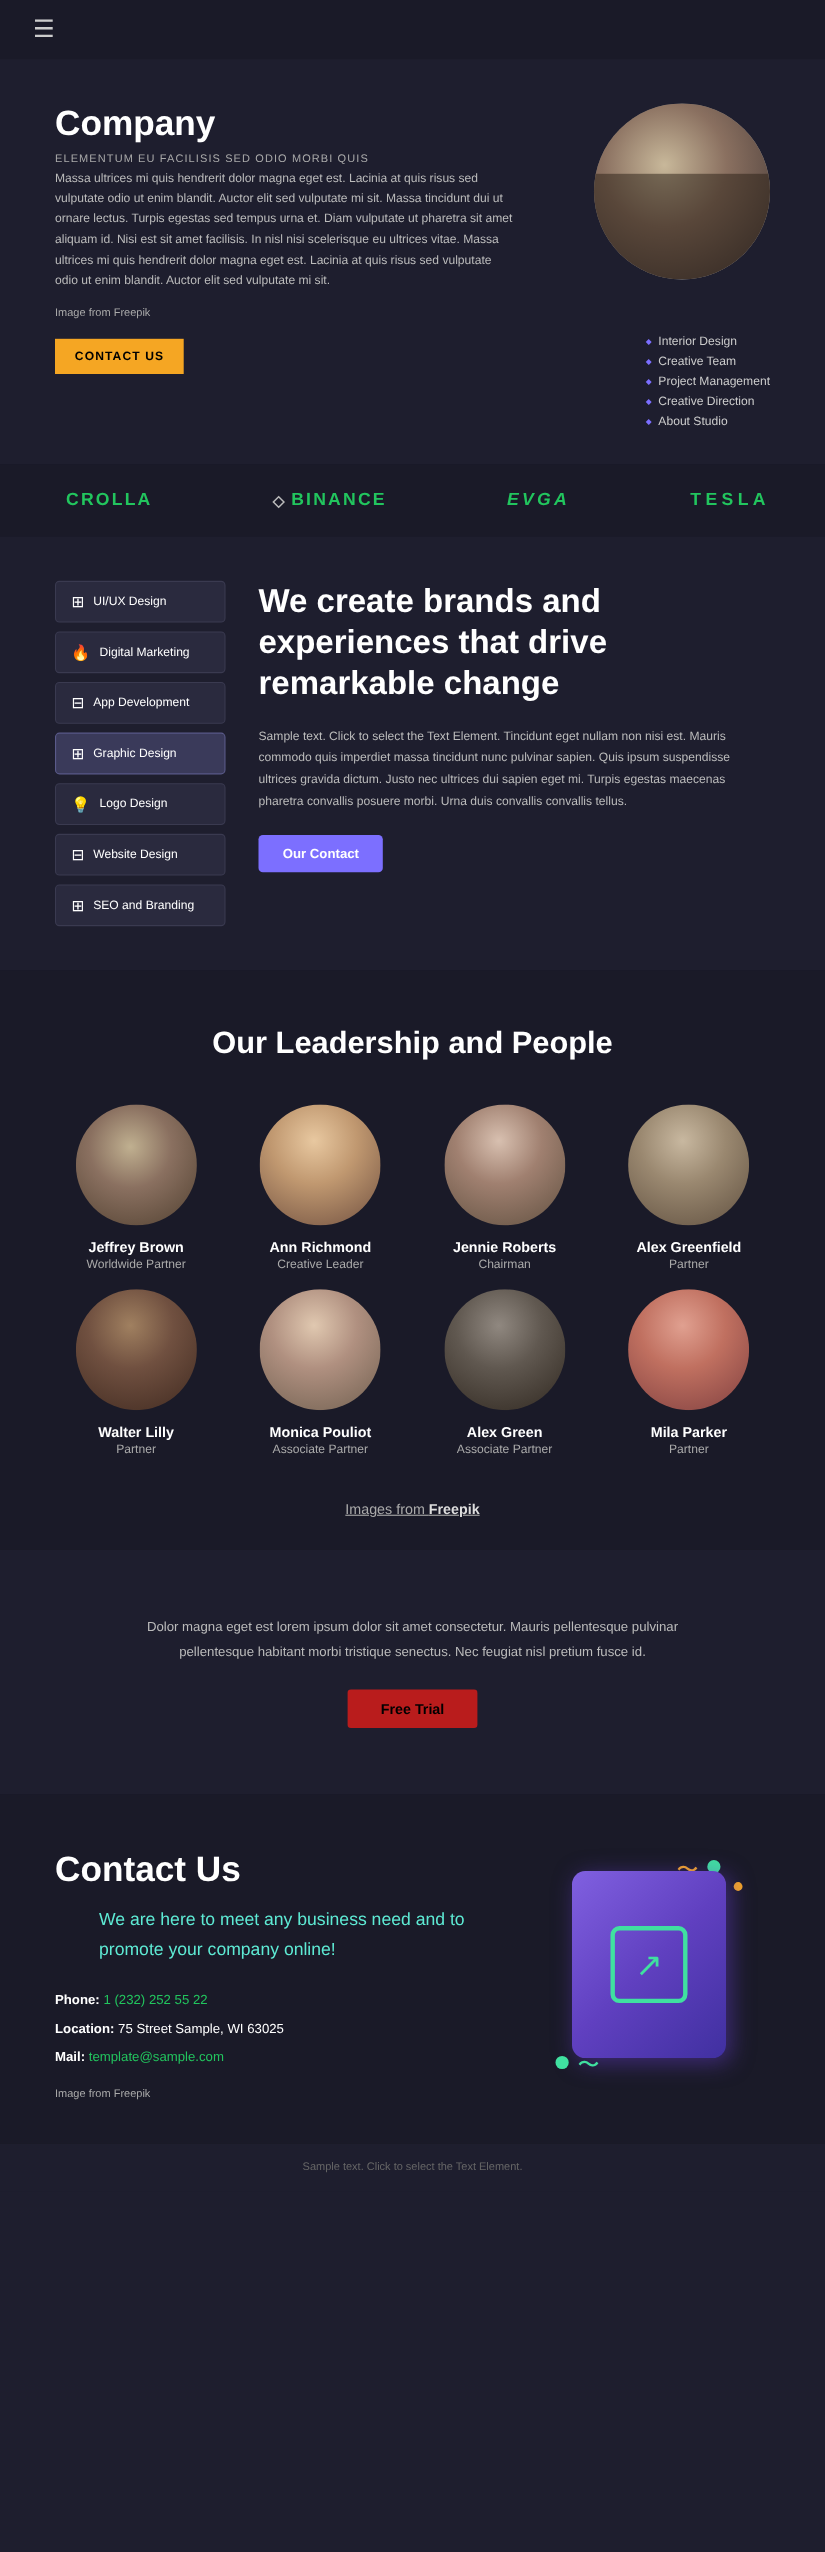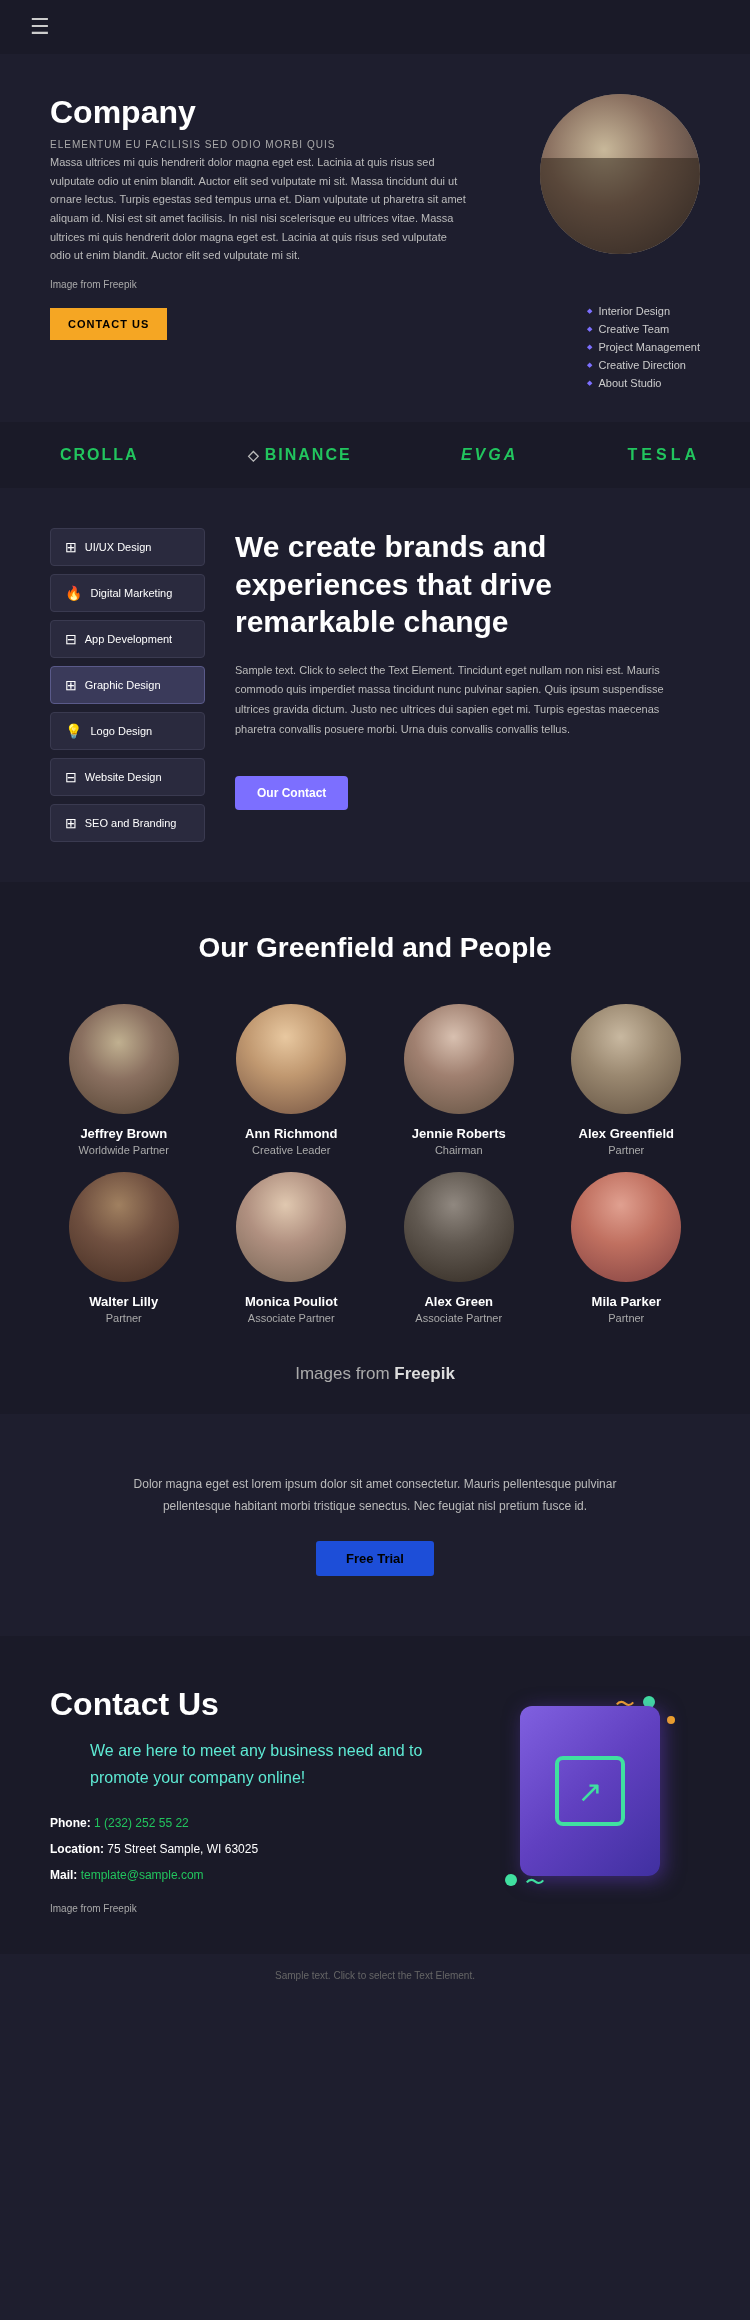--- a/index.html
+++ b/index.html
@@ -100,21 +100,21 @@
       cursor: pointer;
       display: flex;
       align-items: center;
       gap: 8px;
       border-radius: 4px;
     }
     .service-btn.active { background: #3a3a5a; border-color: #5a5a8a; }
     .service-icon { font-size: 14px; }
     .services-right { flex: 1; }
     .services-right h2 { font-size: 30px; font-weight: 800; line-height: 1.25; margin-bottom: 20px; }
-    .services-right p { font-size: 11px; color: #bbb; line-height: 1.8; margin-bottom: 36px; }
+    .services-right p { font-size: 11px; color: #bbb; line-height: 1.8; margin-bottom: 19px; }
     .btn-our-contact {
       background: #7c6fff;
       color: #fff;
       padding: 10px 22px;
       border: none;
       font-size: 12px;
       font-weight: 600;
       cursor: pointer;
       border-radius: 4px;
     }
@@ -147,32 +147,32 @@
     .av1 { background: radial-gradient(circle at 45% 35%, #c0b090 0%, #8a7060 40%, #504030 100%); }
     .av2 { background: radial-gradient(circle at 45% 30%, #e8c8a0 0%, #c09870 40%, #705040 100%); }
     .av3 { background: radial-gradient(circle at 45% 30%, #d8c0b0 0%, #a08070 40%, #605040 100%); }
     .av4 { background: radial-gradient(circle at 45% 30%, #c8b8a0 0%, #9a8870 40%, #605040 100%); }
     .av5 { background: radial-gradient(circle at 45% 30%, #a08060 0%, #705040 40%, #402a20 100%); }
     .av6 { background: radial-gradient(circle at 45% 30%, #e0c8b0 0%, #b09080 40%, #706050 100%); }
     .av7 { background: radial-gradient(circle at 45% 30%, #908880 0%, #605850 40%, #302820 100%); }
     .av8 { background: radial-gradient(circle at 45% 30%, #e0a090 0%, #c07060 40%, #804040 100%); }
     .person-name { font-size: 13px; font-weight: 700; margin-bottom: 3px; }
     .person-role { font-size: 11px; color: #aaa; }
-    .images-note { font-size: 17px; color: #aaa; margin-top: 10px; }
+    .images-note { font-size: 13px; color: #aaa; margin-top: 10px; text-decoration: underline; }
     .images-note strong { font-weight: 700; color: #ddd; }
 
     
     .cta-section {
       background: #1e1e2e;
       padding: 60px 50px;
       text-align: center;
     }
     .cta-section p { font-size: 12px; color: #bbb; line-height: 1.8; max-width: 500px; margin: 0 auto 24px; }
     .btn-free-trial {
-      background: #1d4ed8;
+      background: #b91c1c;
       color: #000;
       padding: 10px 30px;
       border: none;
       font-size: 13px;
       font-weight: 700;
       cursor: pointer;
       border-radius: 3px;
     }
 
     
@@ -292,21 +292,21 @@
     <button class="service-btn"><span class="service-icon">⊞</span>SEO and Branding</button>
   </div>
   <div class="services-right">
     <h2>We create brands and experiences that drive remarkable change</h2>
     <p>Sample text. Click to select the Text Element. Tincidunt eget nullam non nisi est. Mauris commodo quis imperdiet massa tincidunt nunc pulvinar sapien. Quis ipsum suspendisse ultrices gravida dictum. Justo nec ultrices dui sapien eget mi. Turpis egestas maecenas pharetra convallis posuere morbi. Urna duis convallis convallis tellus.</p>
     <button class="btn-our-contact">Our Contact</button>
   </div>
 </section>
 
 <section class="leadership">
-  <h2>Our Greenfield and People</h2>
+  <h2>Our Leadership and People</h2>
   <div class="people-grid">
     <div class="person">
       <div class="avatar">
           <div class="avatar-inner av1"></div>
         </div>
       <div class="person-name">Jeffrey Brown</div>
       <div class="person-role">Worldwide Partner</div>
     </div>
     <div class="person">
       <div class="avatar">

